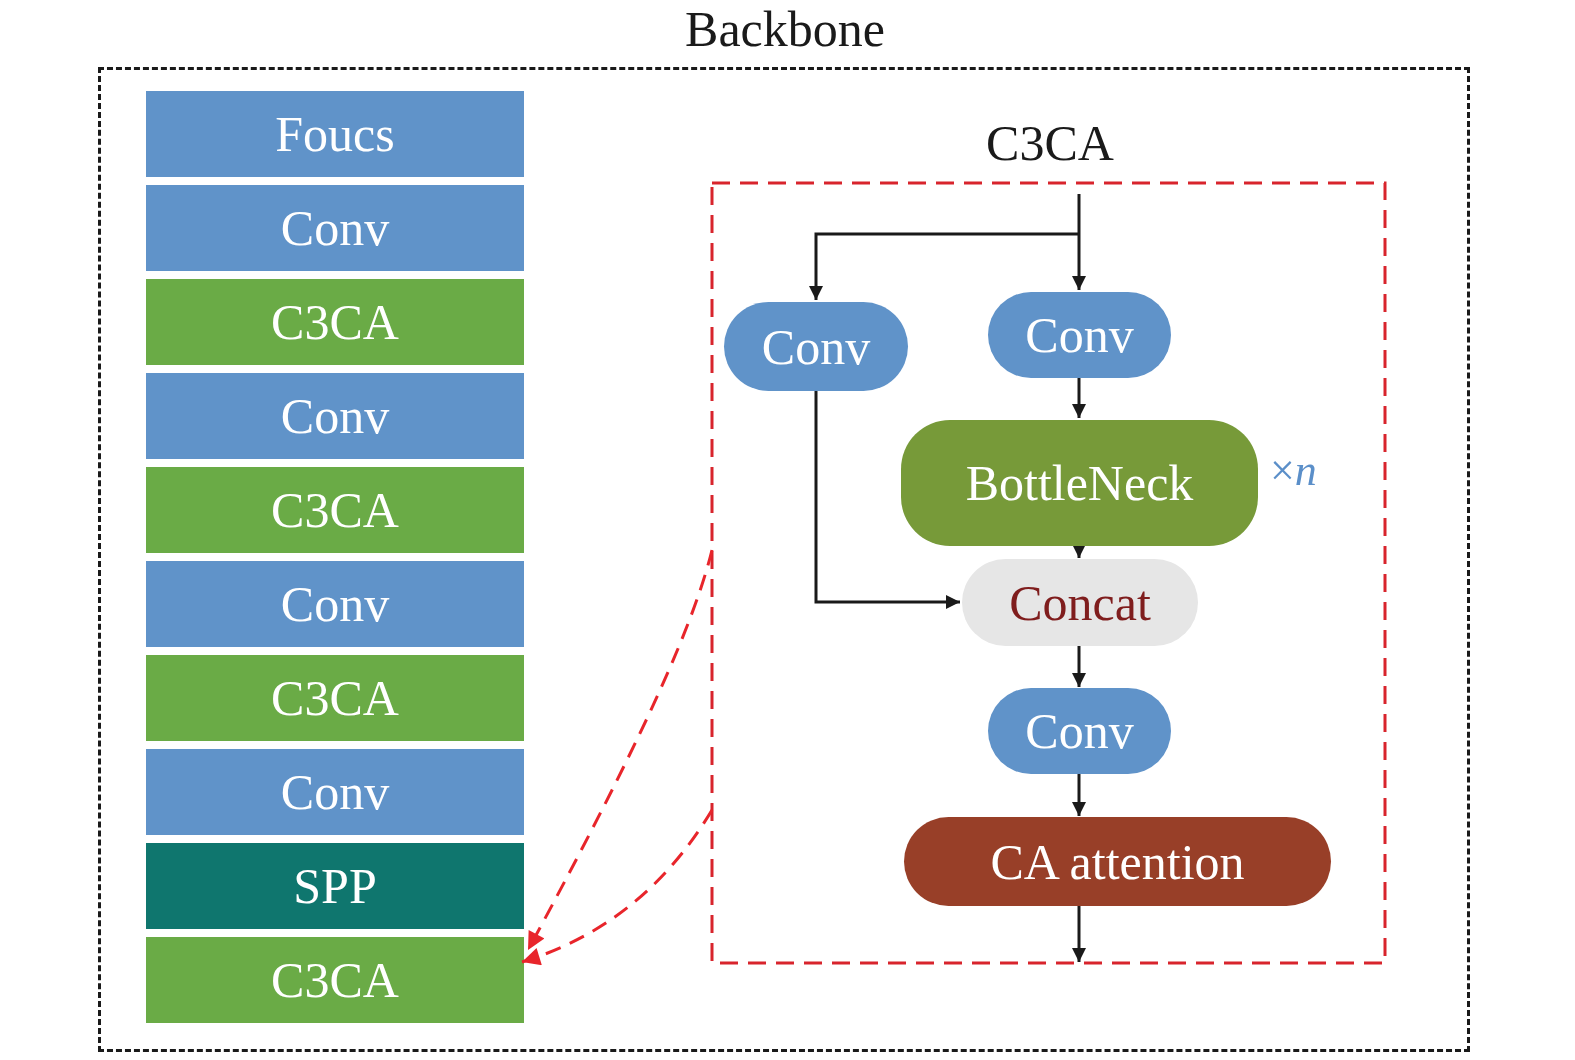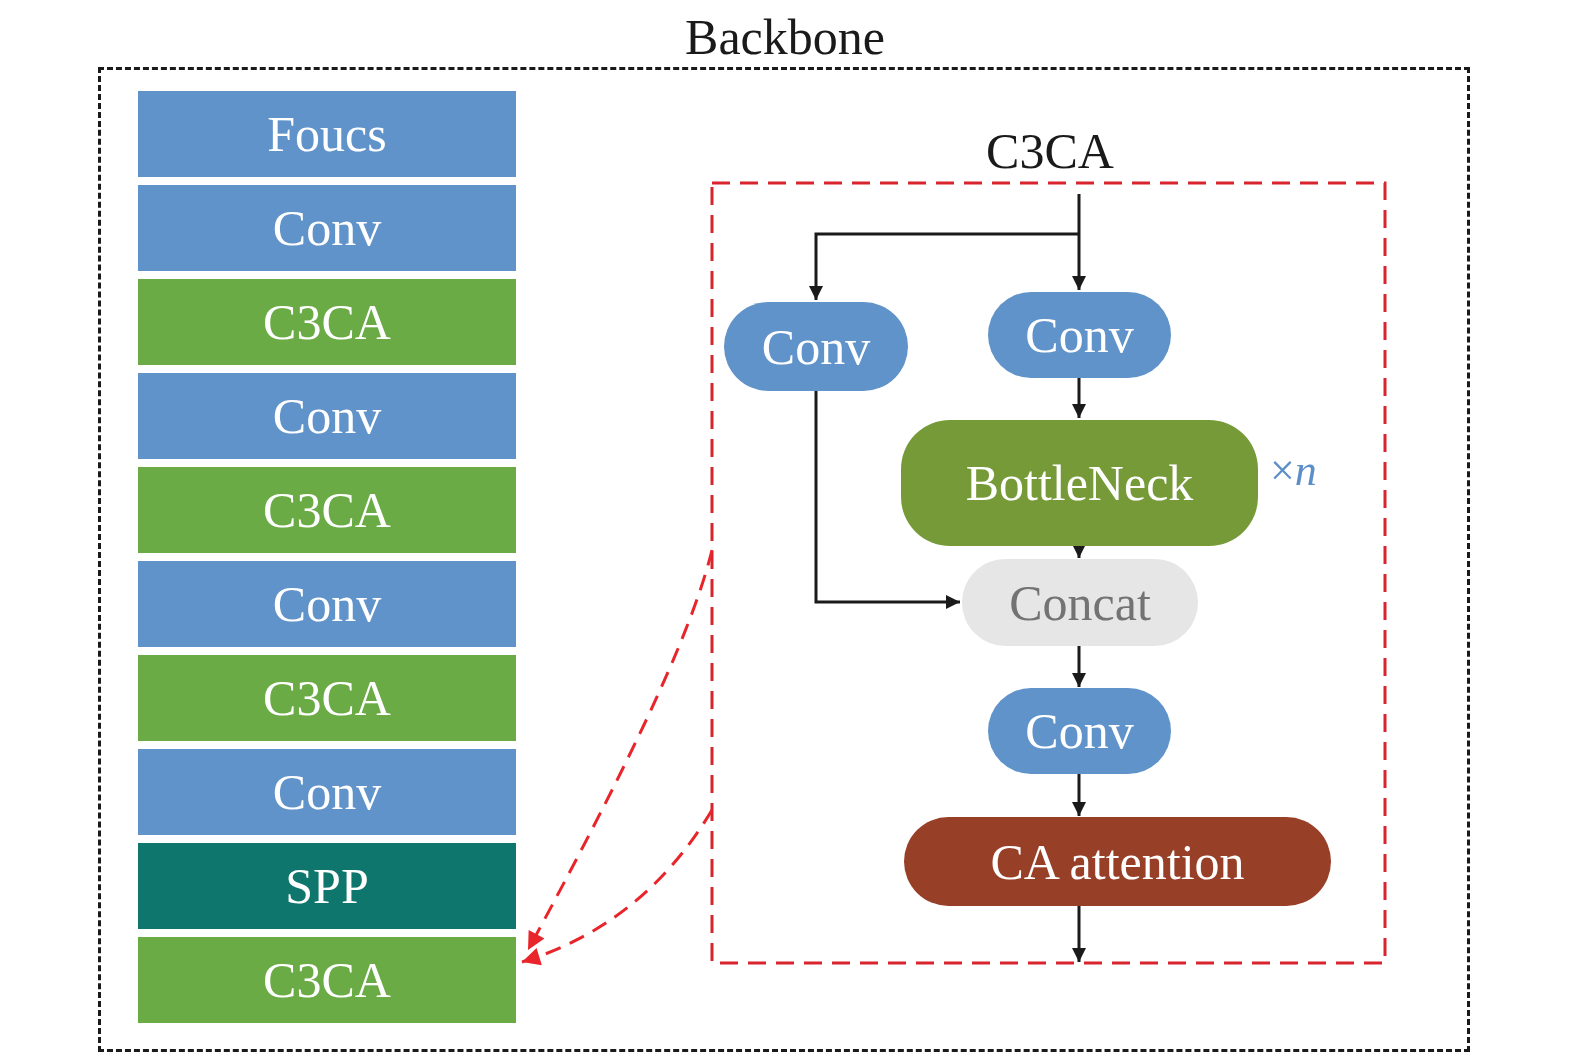--- a/index.html
+++ b/index.html
@@ -1,23 +1,23 @@
 <!DOCTYPE html>
 <html><head>
 <meta charset="utf-8">
 <style>
   html, body { margin:0; padding:0; background:#ffffff; }
   body { width:1575px; height:1060px; position:relative; overflow:hidden;
          font-family:"Liberation Serif", "DejaVu Serif", serif; }
-  .title { position:absolute; font-size:50px; color:#1a1a1a; text-align:center; line-height:1;margin-top:8px; }
+  .title { position:absolute; font-size:50px; color:#1a1a1a; text-align:center; line-height:1; }
   #backbone-title { left:600px; width:370px; top:4px; }
   #c3ca-title { left:900px; width:300px; top:118px; }
   .outer-box { position:absolute; left:98px; top:67px; width:1372px; height:985px;
                border:3px dashed #1a1a1a; box-sizing:border-box; }
-  .layer { position:absolute; left:138px; width:378px; height:86px; color:#ffffff;
+  .layer { position:absolute; left:146px; width:378px; height:86px; color:#ffffff;
            font-size:50px; display:flex; align-items:center; justify-content:center; }
   .node { position:absolute; display:flex; align-items:center; justify-content:center;
           font-size:50px; color:#ffffff; border-radius:44px; box-sizing:border-box; }
   .rep { position:absolute; left:1270px; top:445px; font-size:44px; color:#5b8fc9; }
   .rep i { font-style:italic; }
   svg.overlay { position:absolute; left:0; top:0; }
 </style>
 </head>
 <body>
 
@@ -65,15 +65,15 @@
   <g stroke="#e8252b" stroke-width="3" fill="none" stroke-dasharray="16,10">
     <path d="M712,550 C690,640 620,780 528,950" marker-end="url(#ahr)"></path>
     <path d="M712,810 C670,880 610,935 522,962" marker-end="url(#ahr)"></path>
   </g>
 </svg>
 
 <div class="node" id="n-conv-left" style="left: 724px; top: 302px; width: 184px; height: 89px; border-radius: 45px; background: rgb(96, 147, 201);">Conv</div>
 <div class="node" id="n-conv-right" style="left: 988px; top: 292px; width: 183px; height: 86px; border-radius: 43px; background: rgb(96, 147, 201);">Conv</div>
 <div class="node" id="n-bottleneck" style="left: 901px; top: 420px; width: 357px; height: 126px; border-radius: 49px; background: rgb(119, 154, 57);">BottleNeck</div>
 <div class="rep"><span>×</span><i>n</i></div>
-<div class="node" id="n-concat" style="left: 962px; top: 559px; width: 236px; height: 87px; border-radius: 44px; color: #737373; background: rgb(230, 230, 230);">Concat</div>
+<div class="node" id="n-concat" style="left: 962px; top: 559px; width: 236px; height: 87px; border-radius: 44px; color: #7f1d1d; background: rgb(230, 230, 230);">Concat</div>
 <div class="node" id="n-conv-out" style="left: 988px; top: 688px; width: 183px; height: 86px; border-radius: 43px; background: rgb(96, 147, 201);">Conv</div>
 <div class="node" id="n-ca" style="left: 904px; top: 817px; width: 427px; height: 89px; border-radius: 45px; background: rgb(152, 63, 40);">CA attention</div>
 
 </body></html>

